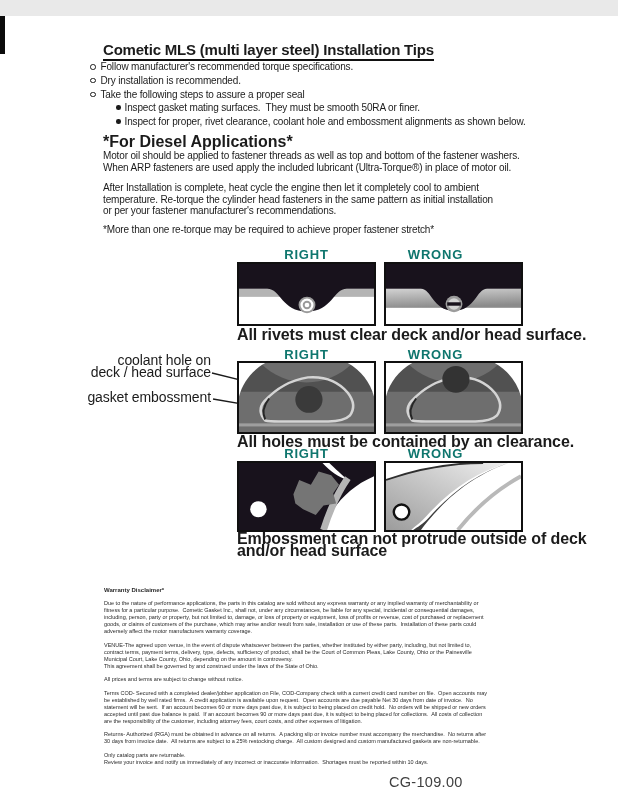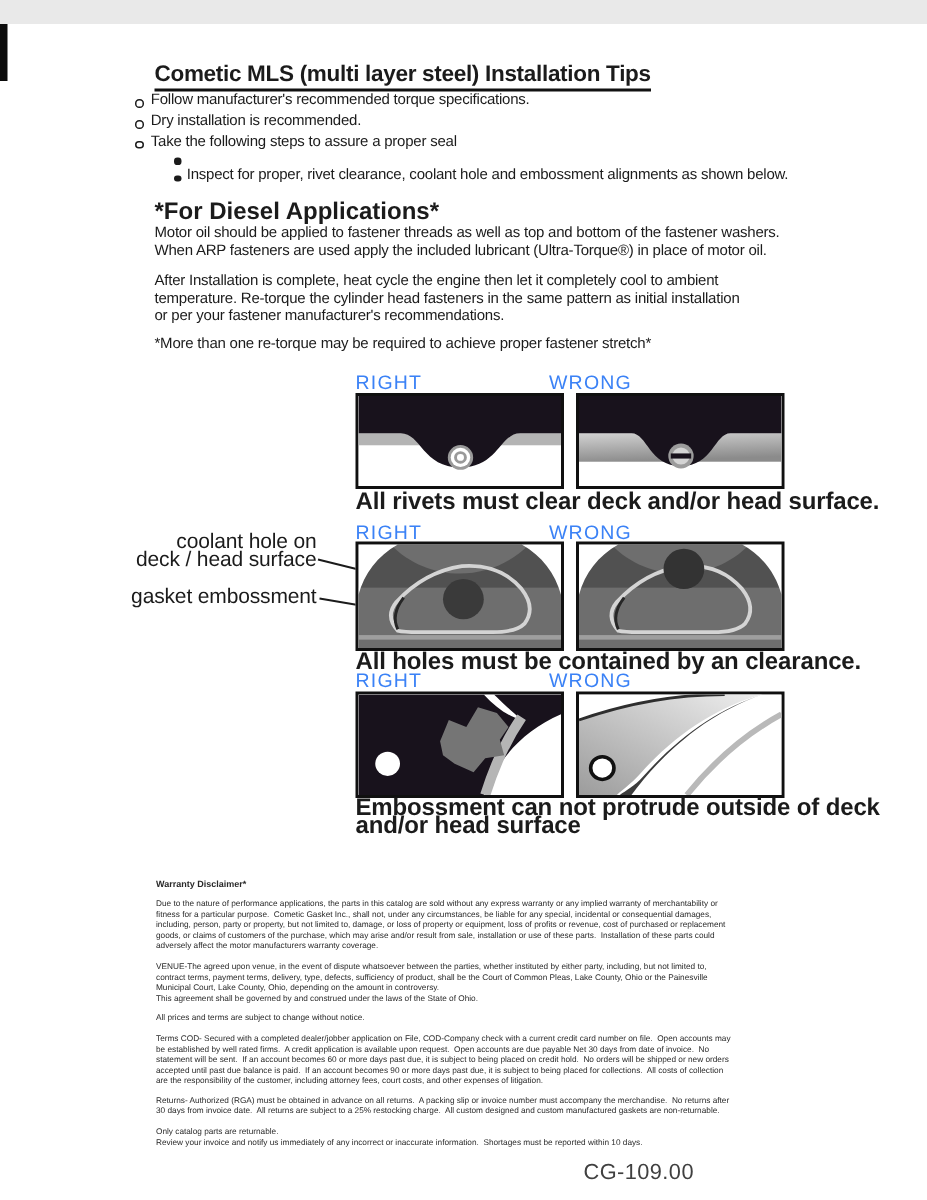--- a/index.html
+++ b/index.html
@@ -8,30 +8,30 @@
     font-family:"Liberation Sans", sans-serif;color:#1b1b1b;overflow:hidden;
     margin:16px auto;
   }
   .abs{position:absolute;}
   .scan-bar{left:0;top:0;width:5px;height:38px;background:#0b0b0b;}
   .title{
     left:103px;top:25px;font-size:15px;font-weight:700;letter-spacing:-0.2px;
     border-bottom:2px solid #111;padding-bottom:1px;margin:0;white-space:pre;
   }
   .bullets{left:90px;top:44px;font-size:10px;letter-spacing:-0.15px;}
-  .brow{display:flex;align-items:center;line-height:13.8px;white-space:pre;}
+  .brow{display:flex;align-items:flex-start;line-height:13.8px;white-space:pre;}
   .brow.sub{margin-left:26px;}
   .ob{width:3.5px;height:3.5px;border:1.2px solid #1b1b1b;border-radius:50%;margin:4.2px 5px 0 0;flex:none;}
   .fb{width:4.5px;height:4.5px;background:#1b1b1b;border-radius:50%;margin:4px 4px 0 0;flex:none;}
   .h2{left:103px;top:117px;font-size:16px;font-weight:700;margin:0;white-space:pre;}
   .body-par{font-size:10px;line-height:11.6px;letter-spacing:-0.15px;white-space:pre;margin:0;}
   .p1{left:103px;top:134px;}
   .p2{left:103px;top:166px;}
   .note{left:103px;top:208px;}
-  .dg-label{font-size:13px;font-weight:400;letter-spacing:0.8px;color:#3b82f6;width:139px;white-space:pre;}
+  .dg-label{font-size:13px;font-weight:700;letter-spacing:0.8px;color:#0f766e;text-align:center;width:139px;white-space:pre;}
   .panel{border:2px solid #101010;background:#fff;line-height:0;}
   .panel svg{display:block;}
   .caption{font-size:16px;font-weight:700;letter-spacing:-0.1px;line-height:12px;white-space:pre;}
   .side-label{font-size:14px;line-height:11.8px;letter-spacing:-0.1px;text-align:right;white-space:pre;color:#1b1b1b;}
   .fine{
     left:104px;top:571px;width:440px;font-size:5.5px;line-height:7px;color:#2a2a2a;
     letter-spacing:0;
   }
   .fine .fp-head{font-size:6px;font-weight:700;margin:0 0 6px 0;white-space:pre;}
   .fine p{margin:0 0 6.5px 0;white-space:pre;}
@@ -54,20 +54,21 @@
     <div class="brow">
       <span class="ob"></span>
       <span>Dry installation is recommended.</span>
     </div>
     <div class="brow">
       <span class="ob"></span>
       <span>Take the following steps to assure a proper seal</span>
     </div>
     <div class="brow sub">
       <span class="fb"></span>
+      <span>Inspect gasket mating surfaces.  They must be smooth 50RA or finer.</span>
     </div>
     <div class="brow sub">
       <span class="fb"></span>
       <span>Inspect for proper, rivet clearance, coolant hole and embossment alignments as shown below.</span>
     </div>
   </div>
 
   <h2 class="abs h2">*For Diesel Applications*</h2>
   <p class="abs body-par p1">Motor oil should be applied to fastener threads as well as top and bottom of the fastener washers.
 When ARP fasteners are used apply the included lubricant (Ultra-Torque®) in place of motor oil.</p>

